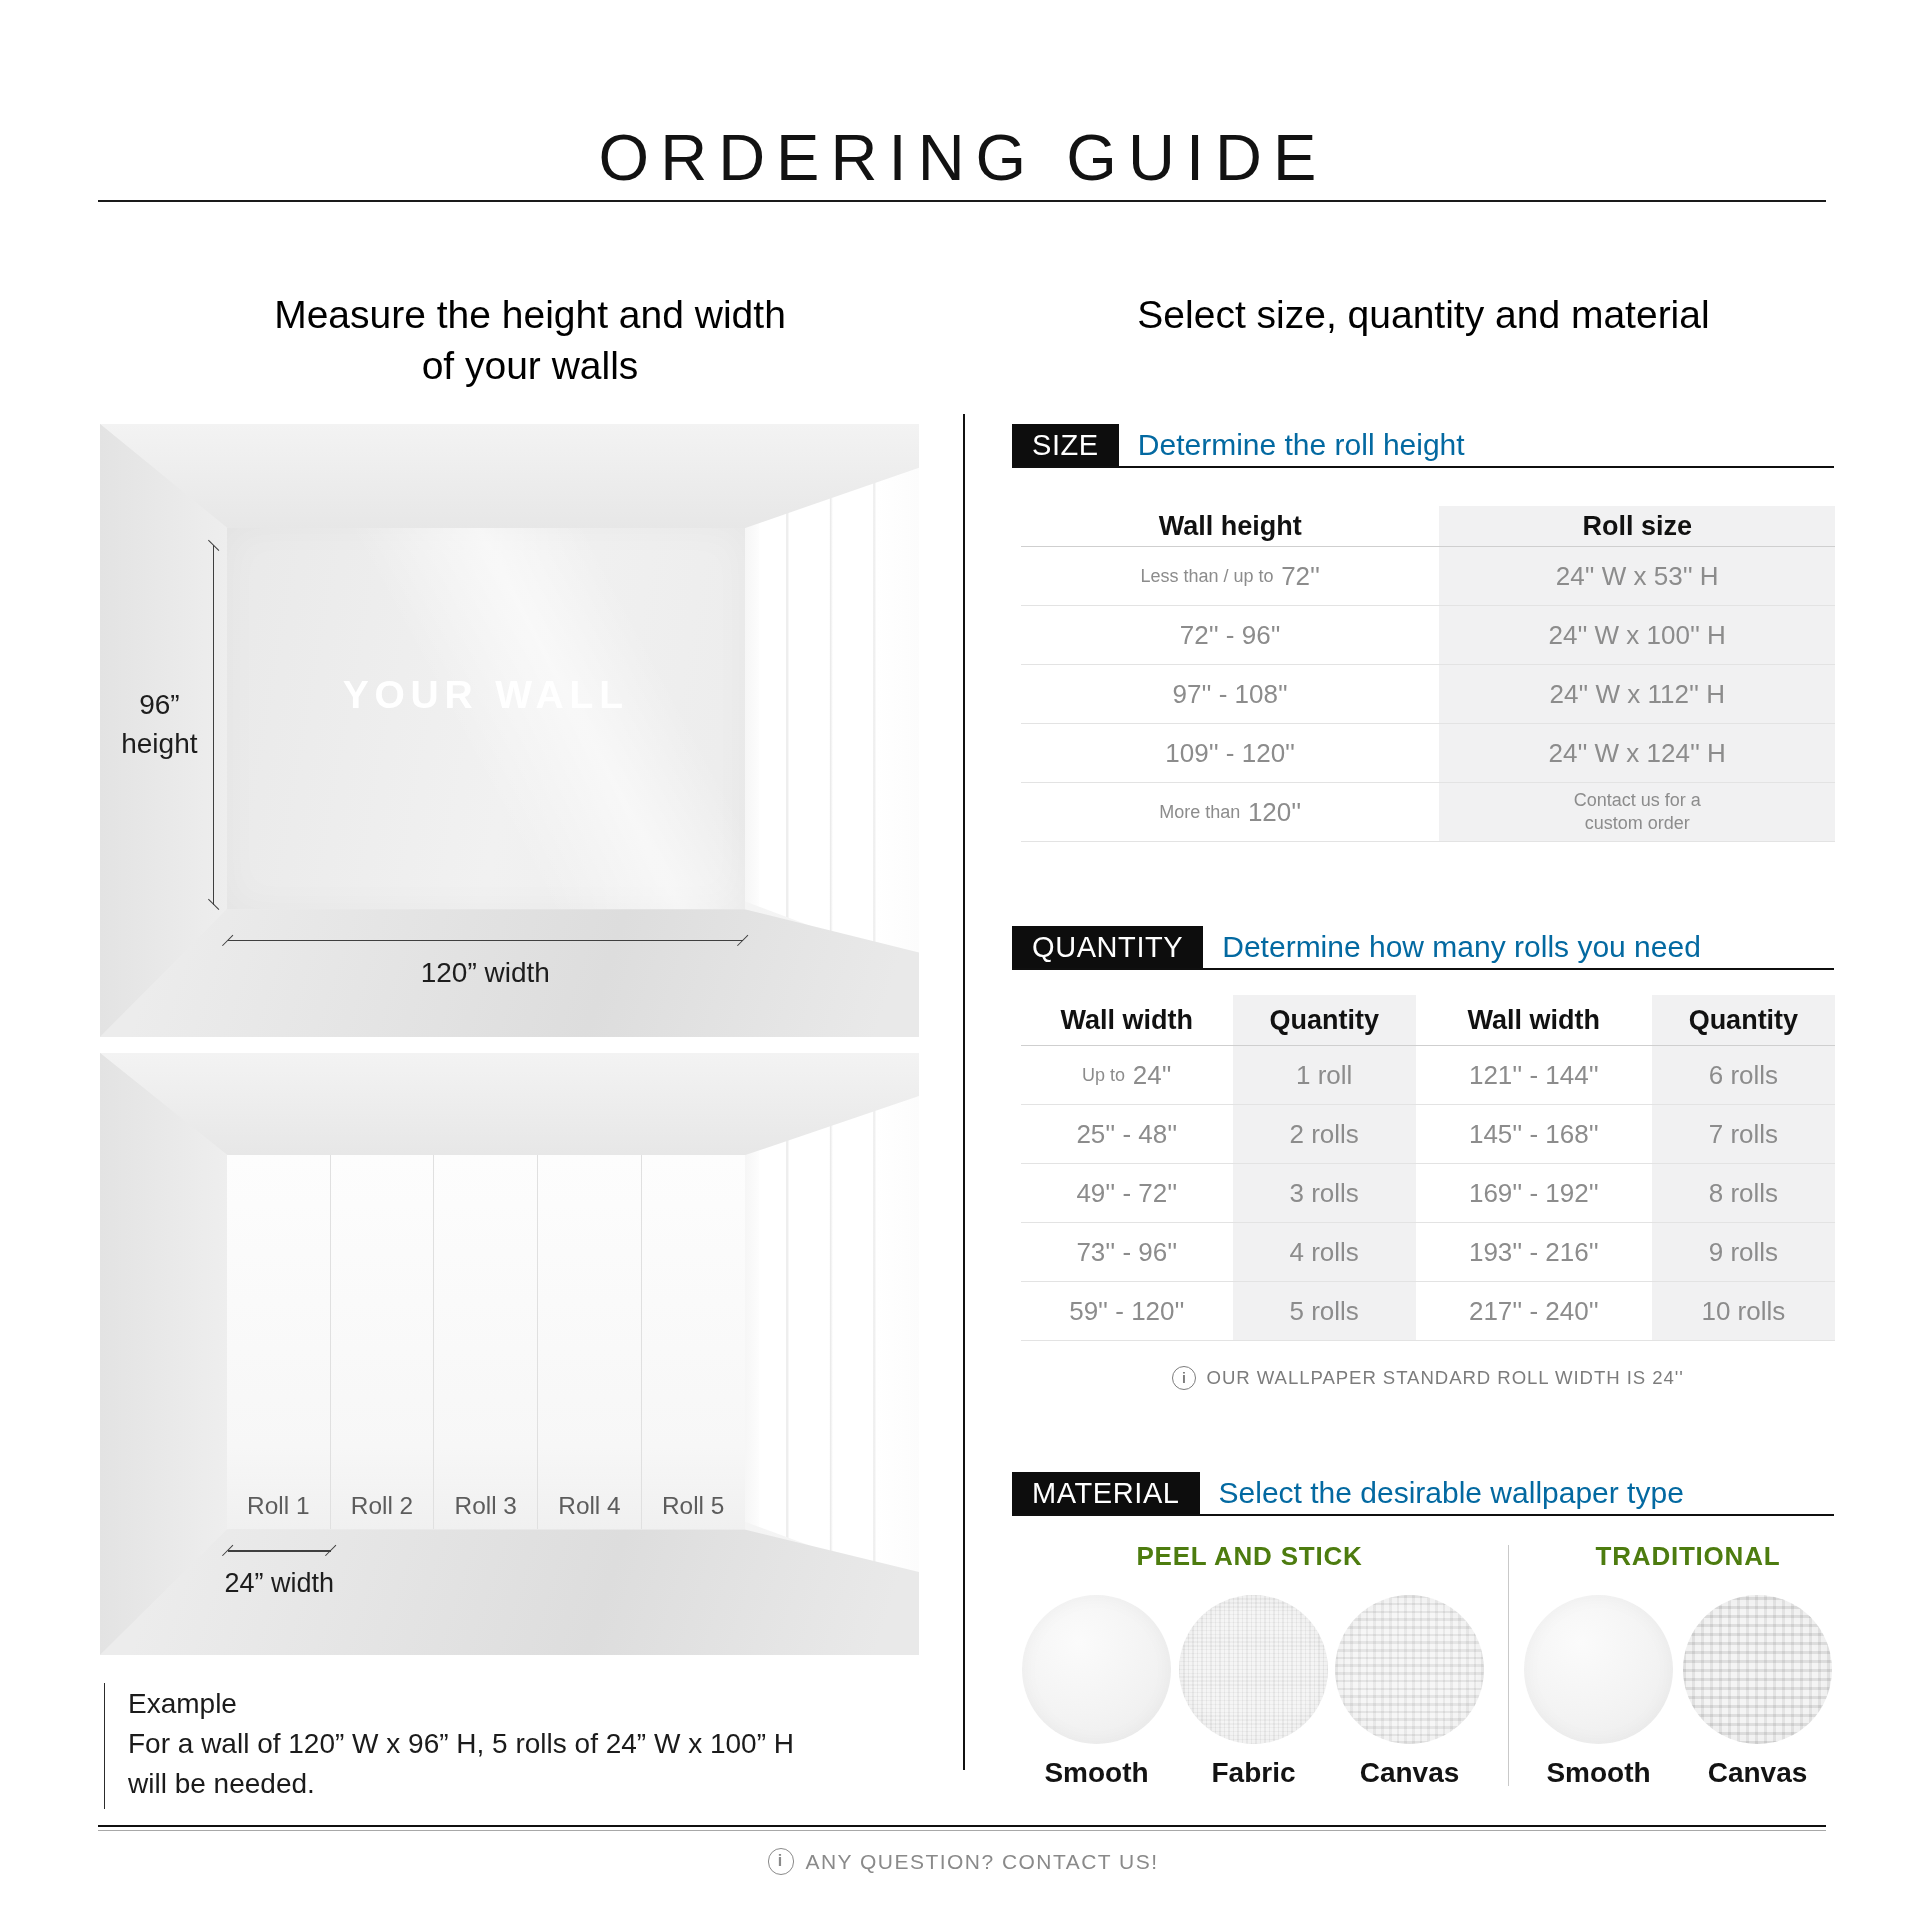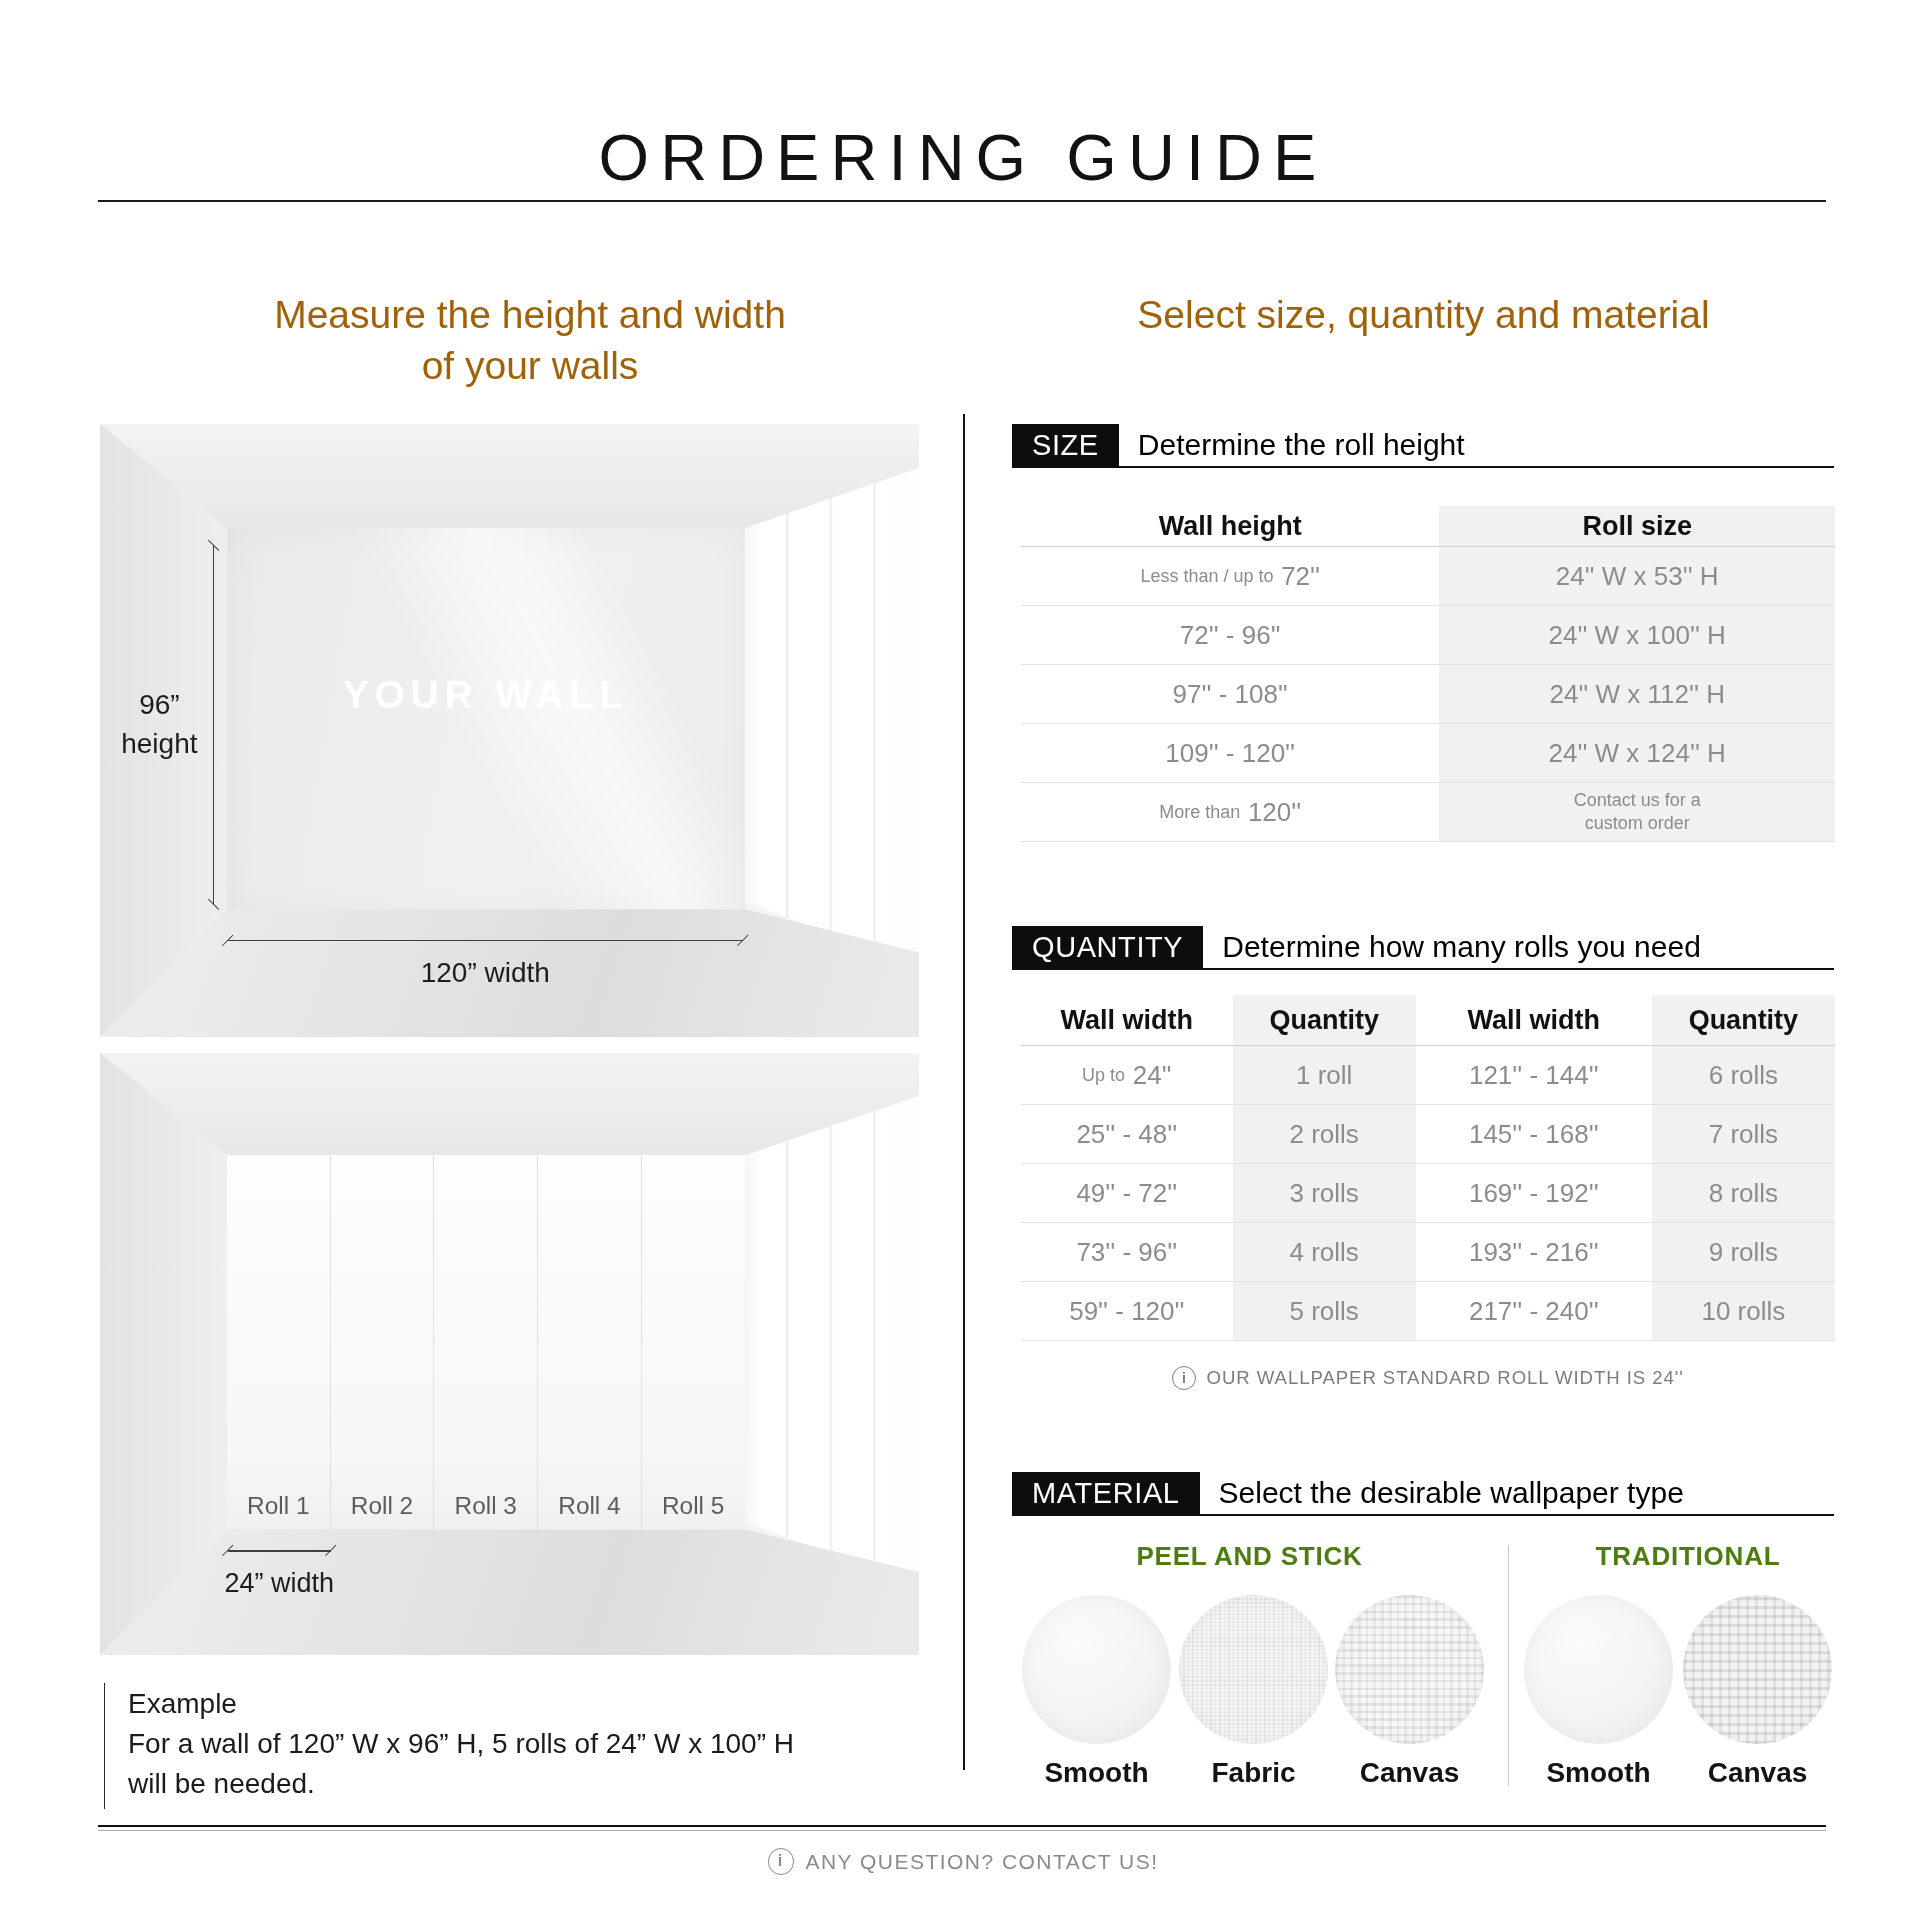--- a/index.html
+++ b/index.html
@@ -6,21 +6,21 @@
   body { width:1926px; height:1926px; font-family:"Liberation Sans","DejaVu Sans",sans-serif; color:#161616; }
   #canvas { position:relative; width:1926px; height:1926px; background:#ffffff; overflow:hidden; }
 
   
   .page-title { position:absolute; top:76px; left:0; width:100%; text-align:center;
     font-size:65px; font-weight:400; letter-spacing:0.17em; color:#121212; }
   .rule { position:absolute; background:#1a1a1a; }
   .title-rule { left:98px; top:200px; width:1728px; height:1.9px; }
 
   
-  .col-heading { position:absolute; text-align:center; font-size:39px; line-height:1.3; color:#a16207; }
+  .col-heading { position:absolute; text-align:center; font-size:39px; line-height:1.3; color:#000000; }
   .left-heading { left:119px; top:290px; width:822px; }
   .right-heading { left:1006px; top:290px; width:835px; }
 
   
   .room { position:absolute; left:100px; width:819px; overflow:hidden;
     background:linear-gradient(90deg,#e9e9e9 0%,#efefef 45%,#f7f7f7 100%); }
   #room1 { top:424px; height:613px; }
   #room2 { top:1053px; height:602px; }
   .window-zone { position:absolute; left:78.7%; top:6.5%; width:21.3%; height:82%;
     clip-path:polygon(0 12.5%, 100% 0, 100% 100%, 0 87%);
@@ -78,21 +78,21 @@
   .example { position:absolute; left:104px; top:1683px; border-left:1.9px solid #2c2c2c;
     padding:1.3px 0 5.1px 23px; font-size:28px; line-height:1.42; color:#1b1b1b; }
 
   
   .col-divider { position:absolute; left:963px; top:414px; width:1.9px; height:1356px; background:#111111; }
 
   .section-head { position:absolute; left:1012px; width:822px; height:42px;
     display:flex; align-items:stretch; gap:19px; border-bottom:2.6px solid #0f0f0f; }
   .badge { background:#0d0d0d; color:#ffffff; font-size:29px; letter-spacing:0.02em;
     padding:0 20px; display:flex; align-items:center; }
-  .section-sub { display:flex; align-items:center; font-size:30px; color:#000000; }
+  .section-sub { display:flex; align-items:center; font-size:30px; color:#0369a1; }
   #size-head { top:424px; } #qty-head { top:926px; } #mat-head { top:1472px; }
 
   .grid-table { position:absolute; left:1021px; width:814px; display:grid; }
   .size-table { top:506px; grid-template-columns:51.4% 48.6%; }
   .qty-table { top:995px; grid-template-columns:26% 22.5% 29% 22.5%; }
   .cell { display:flex; align-items:center; justify-content:center; text-align:center; }
   .th { height:40px; font-size:27px; font-weight:600; color:#111111; }
   .qty-table .th { height:50px; }
   .td { height:58px; font-size:26px; color:#8c8c8c; }
   .alt { background:#f1f1f2; }

